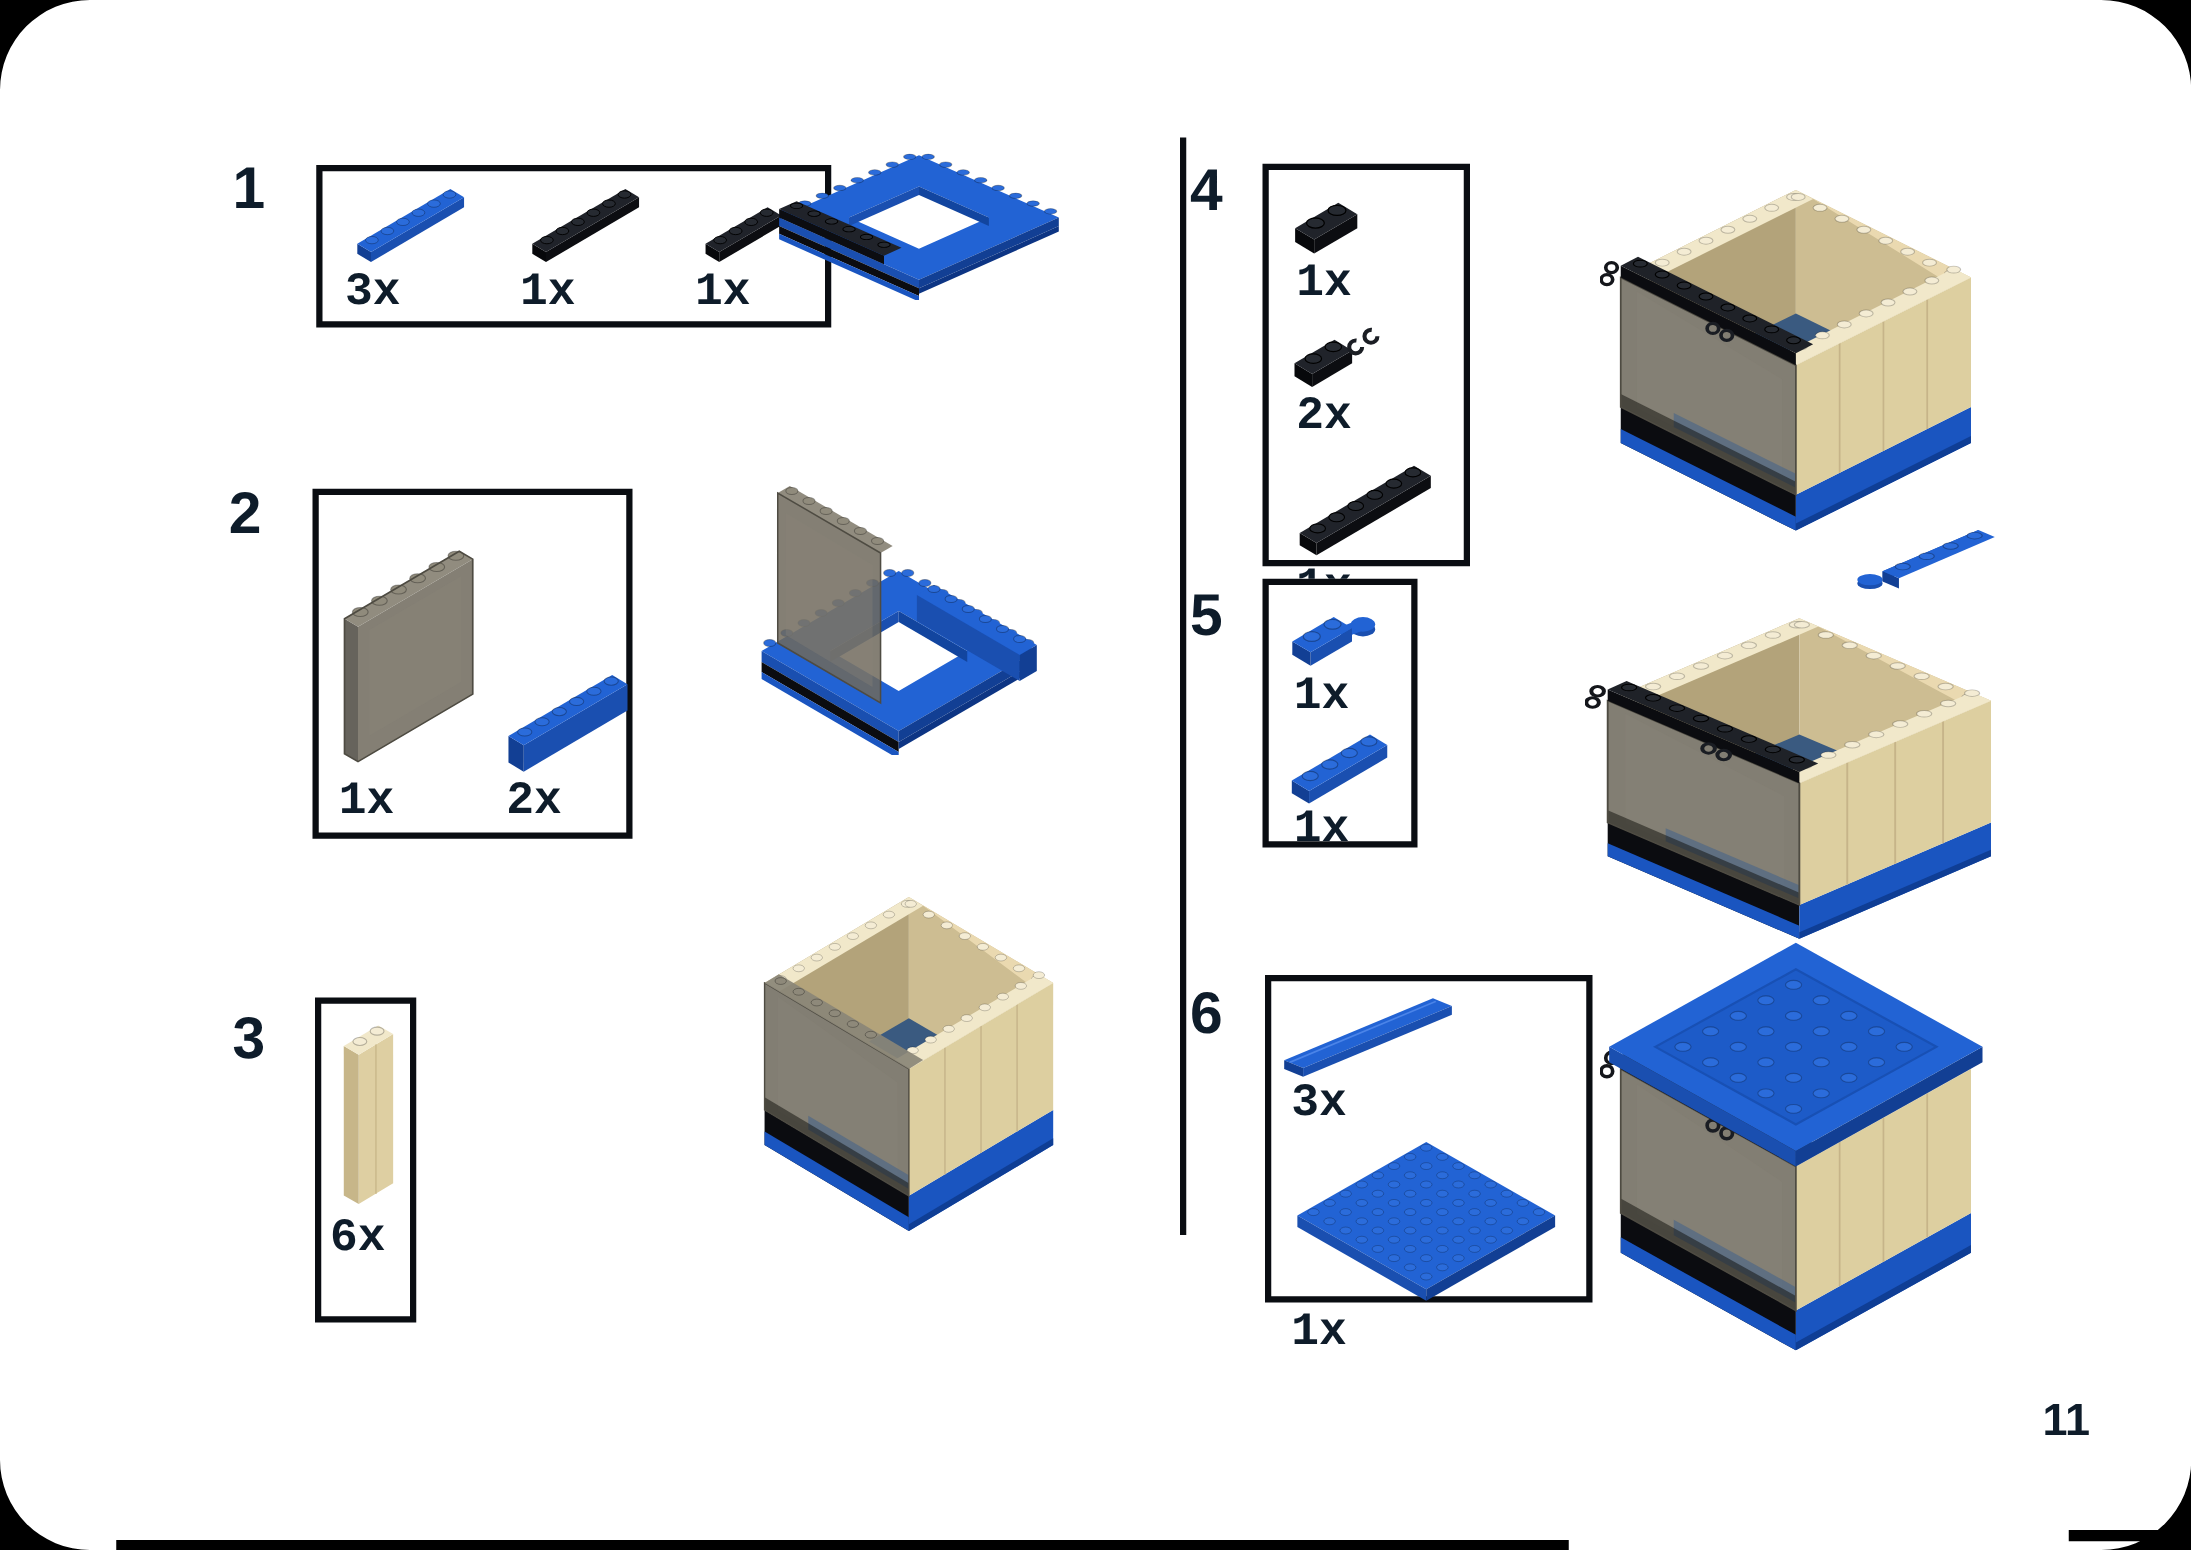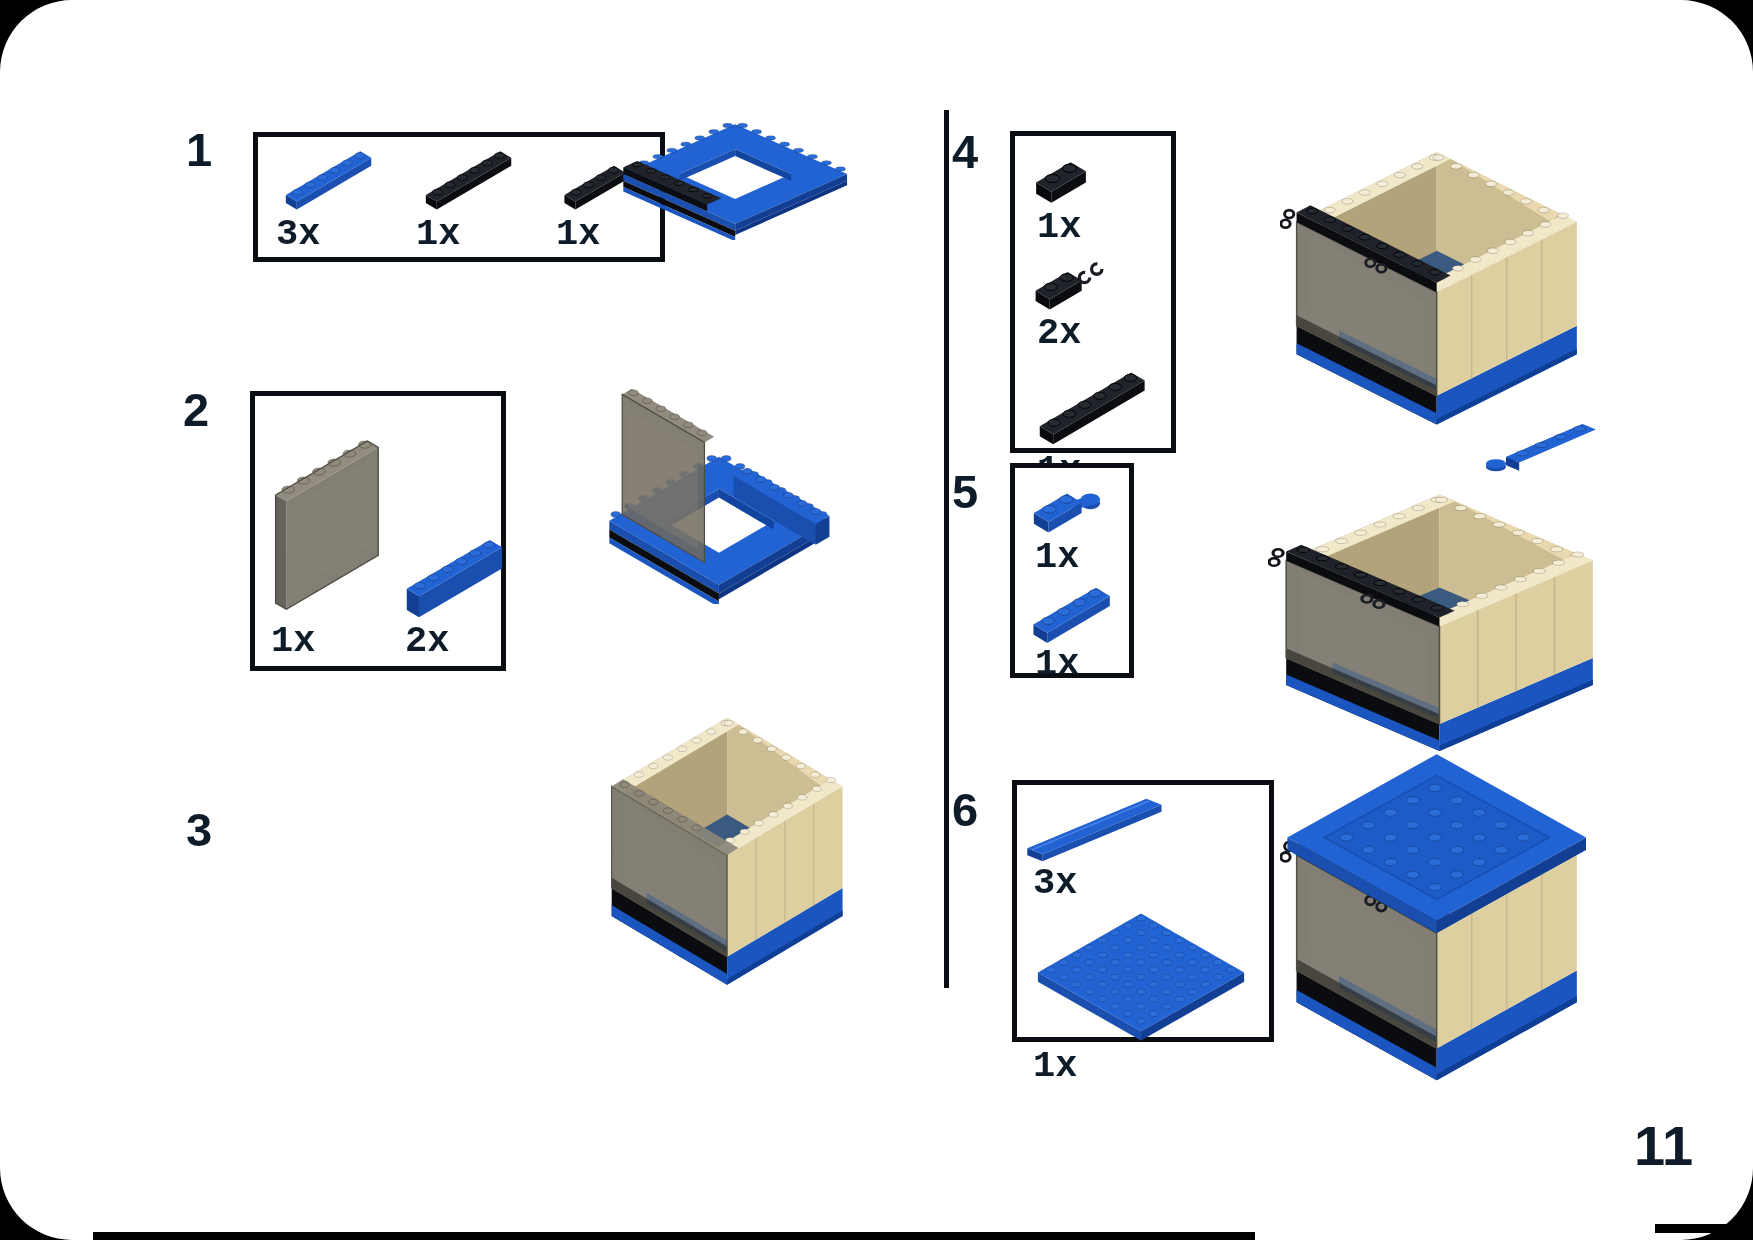--- a/index.html
+++ b/index.html
@@ -6,21 +6,21 @@
   .page{position:relative;width:1753px;height:1240px;background:#ffffff;overflow:hidden;
         font-family:"Liberation Sans", sans-serif;color:#0e1c2a;}
   .num{position:absolute;font-size:47px;font-weight:bold;line-height:1;color:#0e1c2a;}
   .pbox{position:absolute;border:5px solid #0a0d12;background:#fff;box-sizing:border-box;display:flex;}
   .pbox.row{flex-direction:row;}
   .pbox.col{flex-direction:column;}
   .cell{display:flex;flex-direction:column;align-items:flex-start;}
   .cnt{font-size:37px;font-weight:bold;line-height:1;color:#0e1c2a;margin:2px 0 0 8px;font-family:Liberation Mono, monospace;}
   .result{position:absolute;}
   .divider{position:absolute;background:#0a0d12;}
-  .pagenum{position:absolute;font-size:56px;font-weight:bold;color:#0e1c2a;line-height:1;}
+  .pagenum{position:absolute;font-size:36px;font-weight:bold;color:#0e1c2a;line-height:1;}
   .bbar{position:absolute;background:#000;}
   .corner{position:absolute;width:72px;height:72px;}
   svg{display:block;}
 </style>
 </head>
 <body>
 
 <div class="page">
 
 <svg width="0" height="0" style="position:absolute" aria-hidden="true">
@@ -391,20 +391,28 @@
         <use href="#st-s" x="61" y="66"></use>
         <use href="#st-s" x="78" y="76"></use>
         <use href="#st-s" x="95" y="86"></use>
         <use href="#st-s" x="112" y="96"></use>
         <use href="#st-s" x="129" y="106"></use>
   </g>
   <polygon points="30,208 132,268 132,118 30,58" fill="none" stroke="#4e4b42" stroke-width="1.5"></polygon>
 </svg>
 
 <div class="num" style="left:186px;top:806px">3</div>
+<div class="pbox col" style="left:252px;top:798px;width:81px;height:260px;padding:10px 6px 6px;align-items:center">
+  <div class="cell">
+    <svg viewBox="0 0 62 172" height="158">
+          <use href="#brick-tan-tall"></use>
+        </svg>
+    <div class="cnt" style="margin-left:0">6x</div>
+  </div>
+</div>
 <svg class="result" style="left:598px;top:702px" width="262" height="300" viewBox="0 -62 345 384" preserveAspectRatio="none">
   <use href="#box-core"></use>
       <use href="#smoke-top"></use>
 </svg>
 
 <div class="num" style="left:952px;top:128px">4</div>
 <div class="pbox col" style="left:1010px;top:131px;width:166px;height:322px;padding:12px 14px;gap:8px">
   <div class="cell">
     <svg viewBox="5 40 65 58" width="66">
           <use href="#plate2-black"></use>

